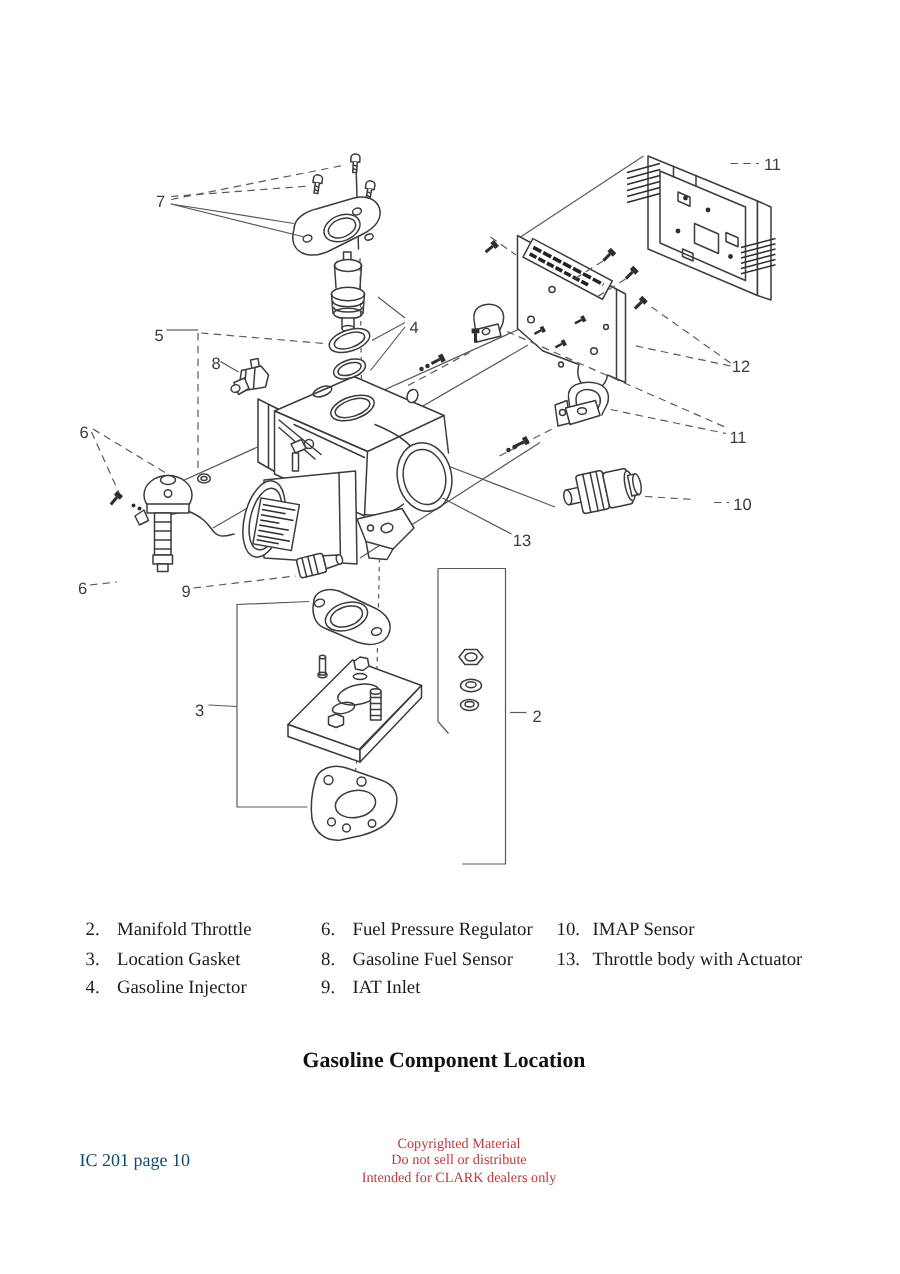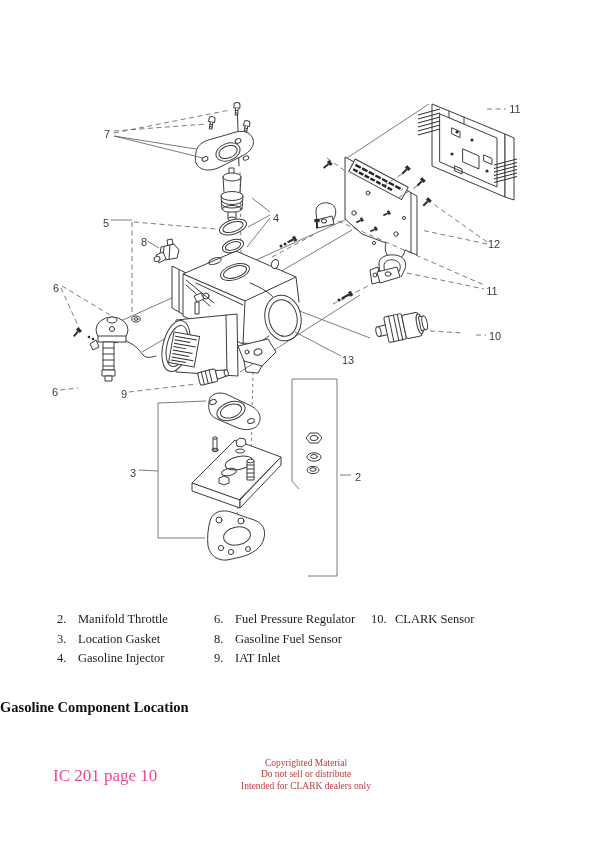--- a/index.html
+++ b/index.html
@@ -17,23 +17,23 @@
   .hatch{stroke:#2d2d2d;stroke-width:1;fill:none;}
   .callout{font-family:"Liberation Sans", sans-serif;font-size:11px;fill:#3c3c3c;}
   .legend{position:absolute;top:612px;left:0;width:600px;font-size:12.5px;color:#1c1c1c;}
   .legend-col{position:absolute;top:0;}
   .legend-col.c1{left:57px;}
   .legend-col.c2{left:214px;}
   .legend-col.c3{left:371px;}
   .legend-item{display:flex;line-height:14px;margin-bottom:5.5px;}
   .legend-num{min-width:15px;margin-right:6px;}
   .c3 .legend-num{min-width:18px;}
-  .title{position:absolute;top:699px;left:0;width:592px;
+  .title{position:absolute;top:699px;left:0;width:592px;text-align:center;
          font-weight:bold;font-size:14.5px;color:#111;}
-  .page-label{position:absolute;left:53px;top:766px;font-size:17px;color:#ec4899;}
+  .page-label{position:absolute;left:53px;top:766px;font-size:12px;color:#0c4a6e;}
   .copyright{position:absolute;left:181px;top:758px;width:250px;text-align:center;
              font-size:9.5px;line-height:11.3px;}
 </style>
 </head>
 <body>
 
 <svg class="diagram" width="600" height="600" viewBox="0 0 600 600">
   <defs>
     <g id="sc">
       <path d="M-3,0 a3,2.4 0 0 1 6,0 l0,3 l-6,0 Z"></path>
@@ -347,21 +347,25 @@
       <span>Gasoline Fuel Sensor</span>
     </div>
     <div class="legend-item">
       <span class="legend-num">9.</span>
       <span>IAT Inlet</span>
     </div>
   </div>
   <div class="legend-col c3">
     <div class="legend-item">
       <span class="legend-num">10.</span>
-      <span>CLARK Sensor</span>
+      <span>IMAP Sensor</span>
+    </div>
+    <div class="legend-item">
+      <span class="legend-num">13.</span>
+      <span>Throttle body with Actuator</span>
     </div>
   </div>
 </div>
 
 <div class="title">Gasoline Component Location</div>
 
 <div class="page-label">IC 201 page 10</div>
 
 <div class="copyright" style="color: rgb(191, 58, 60);">
   <div>Copyrighted Material</div>

